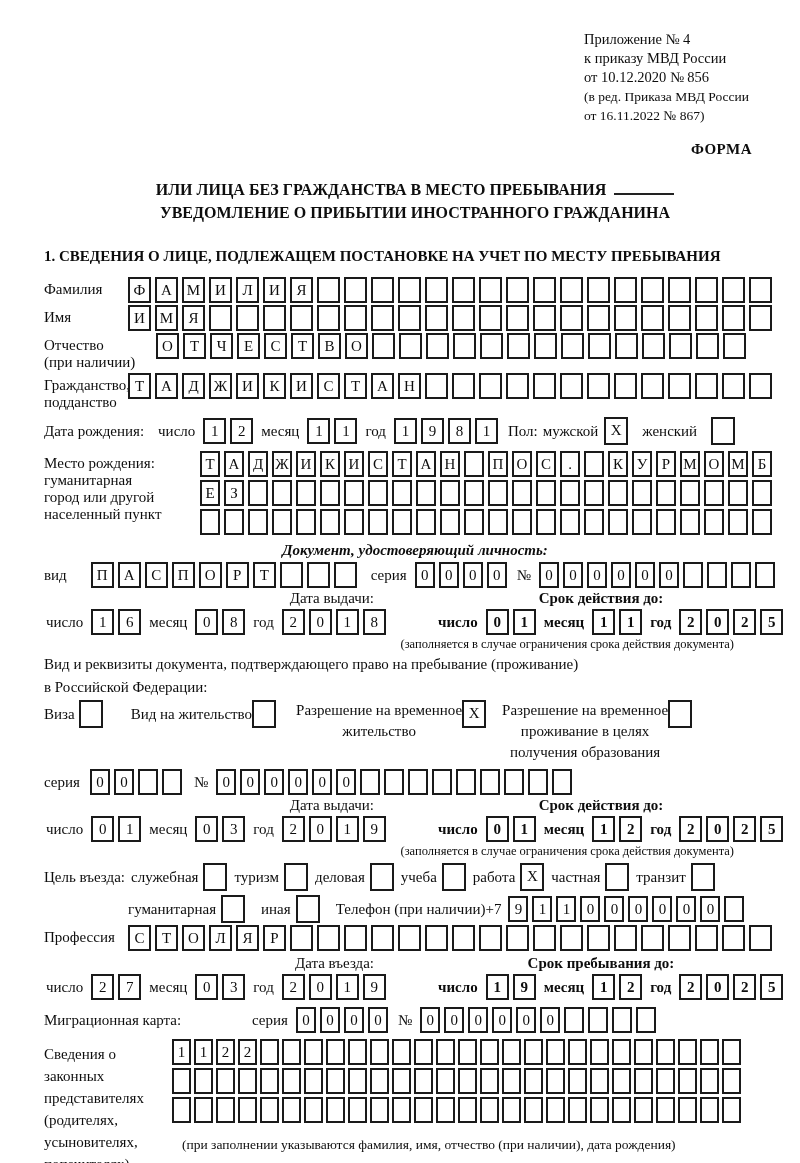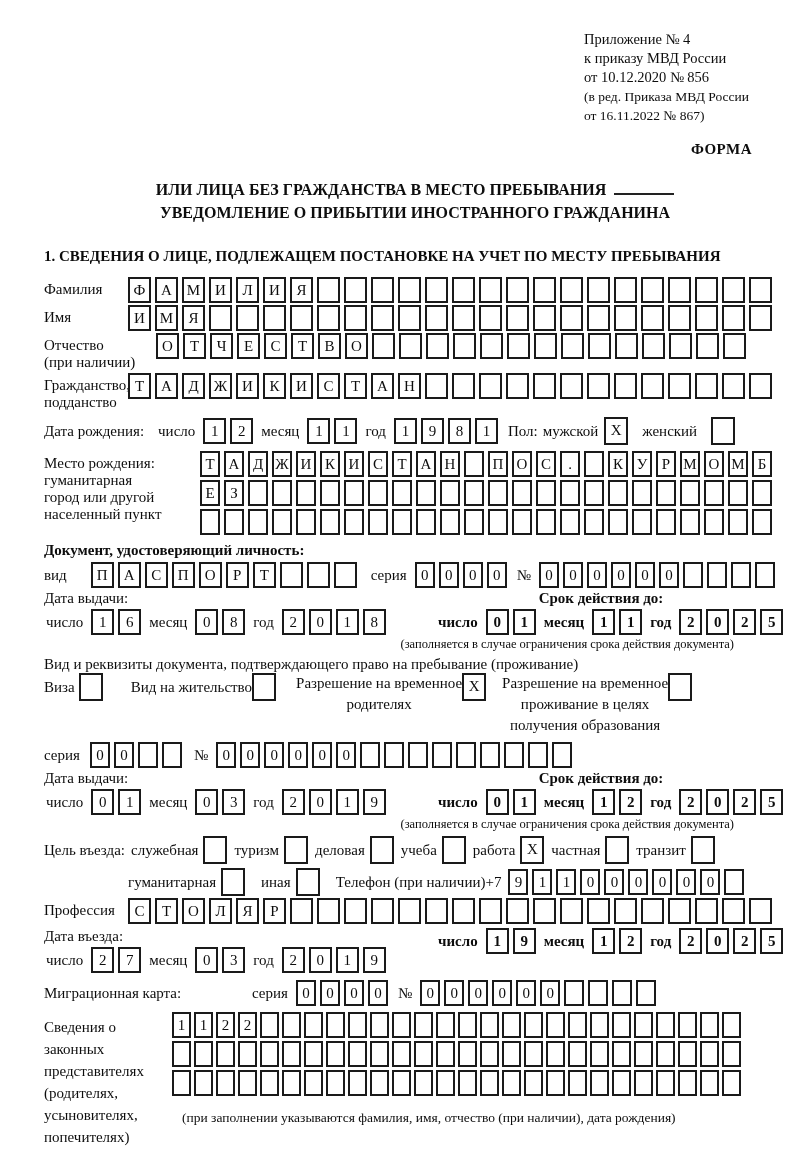--- a/index.html
+++ b/index.html
@@ -37,29 +37,29 @@
   .title { text-align:center; font-weight:bold; font-size:16px; margin-top:20px; line-height:23px; }
   .title .blank { display:inline-block; width:60px; border-bottom:2px solid #222; height:14px; margin-left:8px; }
 
   .sect { font-weight:bold; font-size:15px; margin-top:24px; margin-bottom:12px; }
 
   
   .dgrp { display:flex; align-items:center; gap:6px; }
   .dgrp .t { margin:0 2px; }
   .twocol { display:flex; margin-top:2px; }
   .col-l { width:392px; } .col-r { flex:1;font-weight:bold; }
-  .dhead { text-align:left; width:330px; margin-bottom:2px; }
+  .dhead { text-align:right; width:330px; margin-bottom:2px; }
   .dhead-r { text-align:center; width:330px; margin-bottom:2px; }
   .note-r { text-align:right; padding-right:52px; font-size:12.5px; margin:2px 0 4px;font-family:Liberation Serif, serif; }
 
   .opt { display:flex; align-items:flex-start; gap:0; }
   .opt .txt { text-align:center; line-height:21px; }
   .purp { display:flex; align-items:center; gap:5px; margin-right:7px; }
   .center-note { font-size:13.5px; margin-top:8px; padding-left:10px; }
-  .doc-head { font-weight:bold; margin:4px 0 3px; }
+  .doc-head { text-align:center; font-weight:bold; margin:4px 0 3px;font-style:italic; }
   .gap-t { margin-top:6px; }
 </style>
 </head>
 <body>
 
 <div class="page">
 
   <div class="hdr-right">
     <div>Приложение № 4</div>
     <div>к приказу МВД России</div>
@@ -400,38 +400,39 @@
             <span>0</span>
             <span>2</span>
             <span>5</span>
           </div>
       </div>
     </div>
   </div>
   <div class="note-r">(заполняется в случае ограничения срока действия документа)</div>
 
   <div style="margin-top:4px">Вид и реквизиты документа, подтверждающего право на пребывание (проживание)</div>
+  <div style="margin:6px 0 4px">в Российской Федерации:</div>
 
   <div class="row">
     <div class="opt" style="gap:4px">
       <span class="txt" style="padding-top:4px">Виза</span>
       <div class="cb" data-cells="residence.options.0.cb">
           <span></span>
         </div>
     </div>
     <div class="opt" style="margin-left:28px">
       <span class="txt" style="padding-top:4px">Вид на жительство</span>
       <div class="cb" data-cells="residence.options.1.cb">
           <span></span>
         </div>
     </div>
     <div class="opt" style="margin-left:20px">
       <span class="txt">
         <span>Разрешение на временное</span><br>
-        <span>родителях</span>
+        <span>жительство</span>
       </span>
       <div class="cb" data-cells="residence.options.2.cb">
           <span>X</span>
         </div>
     </div>
     <div class="opt" style="margin-left:16px">
       <span class="txt">
         <span>Разрешение на временное</span><br>
         <span>проживание в целях</span><br>
         <span>получения образования</span>
@@ -639,20 +640,21 @@
         <span class="t">год</span>
         <div data-cells="entry.date.year">
             <span>2</span>
             <span>0</span>
             <span>1</span>
             <span>9</span>
           </div>
       </div>
     </div>
     <div class="col-r">
+      <div class="dhead-r">Срок пребывания до:</div>
       <div class="dgrp">
         <span class="t">число</span>
         <div data-cells="stay.date.day">
             <span>1</span>
             <span>9</span>
           </div>
         <span class="t">месяц</span>
         <div data-cells="stay.date.month">
             <span>1</span>
             <span>2</span>

